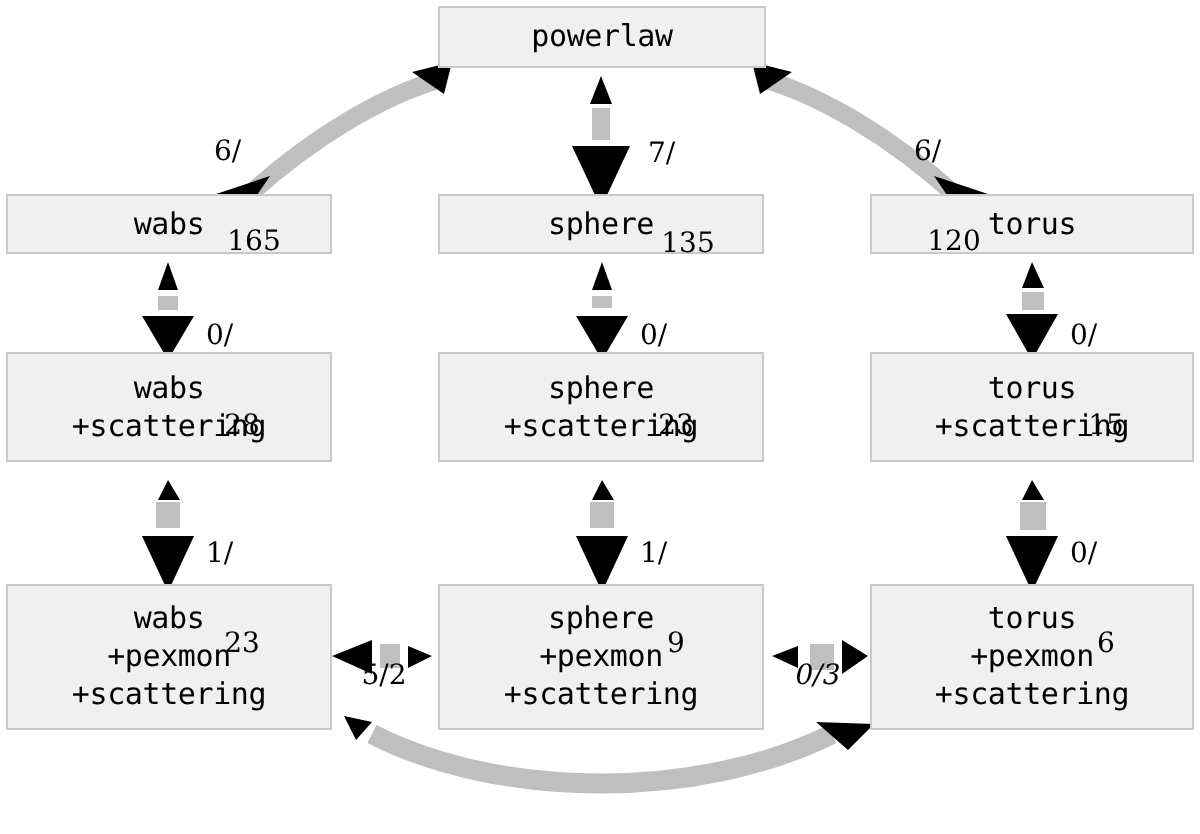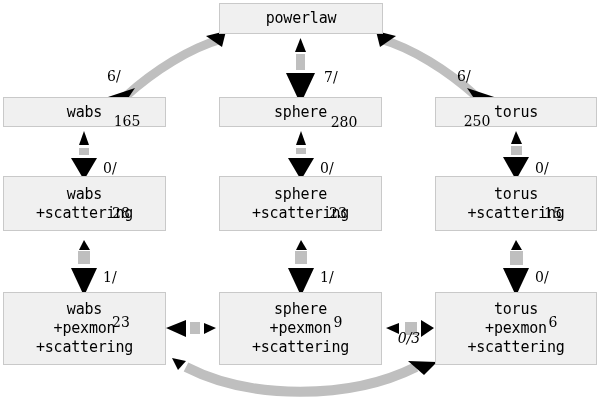--- a/index.html
+++ b/index.html
@@ -208,26 +208,26 @@
     <span class="nline">+scattering</span>
   </div>
 
   <div class="edge-label stacked" style="left:105px; top:39px; width:44px;">
     <span class="num-top">6/</span>
     <span class="num-bot">165</span>
   </div>
 
   <div class="edge-label stacked" style="left:322px; top:40px; width:44px;">
     <span class="num-top">7/</span>
-    <span class="num-bot">280</span>
+    <span class="num-bot">135</span>
   </div>
 
   <div class="edge-label stacked" style="left:455px; top:39px; width:44px;">
     <span class="num-top">6/</span>
-    <span class="num-bot">250</span>
+    <span class="num-bot">120</span>
   </div>
 
   <div class="edge-label stacked" style="left:101px; top:131px; width:40px;">
     <span class="num-top">0/</span>
     <span class="num-bot">28</span>
   </div>
 
   <div class="edge-label stacked" style="left:318px; top:131px; width:40px;">
     <span class="num-top">0/</span>
     <span class="num-bot">23</span>
@@ -246,20 +246,23 @@
   <div class="edge-label stacked" style="left:318px; top:240px; width:40px;">
     <span class="num-top">1/</span>
     <span class="num-bot">9</span>
   </div>
 
   <div class="edge-label stacked" style="left:533px; top:240px; width:40px;">
     <span class="num-top">0/</span>
     <span class="num-bot">6</span>
   </div>
 
+  <div class="edge-label inline" style="left:172px; top:298px; width:40px;">
+    <span class="num">5/2</span>
+  </div>
 
   <div class="edge-label inline" style="left:389px; top:298px; width:40px;font-style:italic;">
     <span class="num">0/3</span>
   </div>
 
   <div class="edge-label inline" style="left:281px; top:392px; width:40px;">
     
   </div>
 
 </div>

